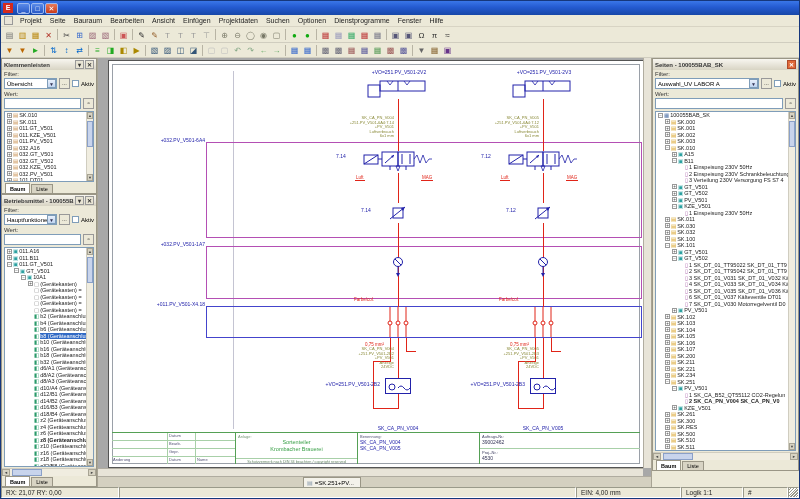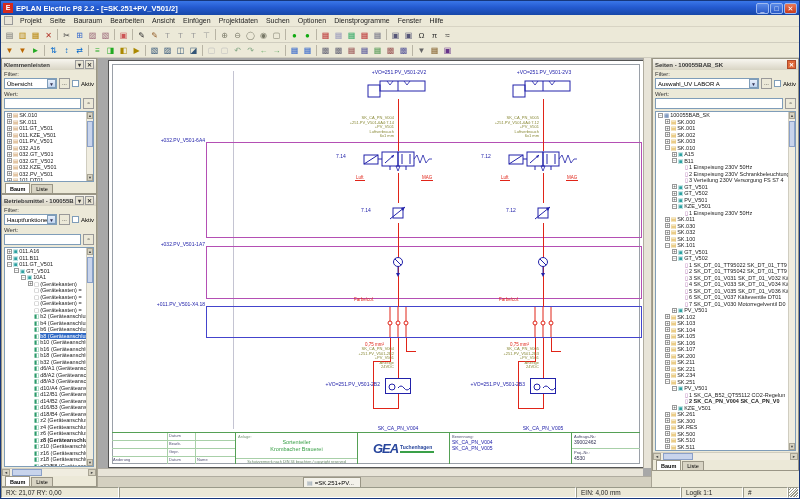--- a/index.html
+++ b/index.html
@@ -114,21 +114,20 @@
   .scell.sp { flex:1; }
   .grip { width:11px; background:repeating-linear-gradient(135deg,#fff 0 1px,#9a9a8a 1px 2px); }
 </style>
 </head>
 <body>
 
 <div class="window">
 
   <div class="titlebar">
     <span class="app-ico">E</span>
-    <span class="titletext">EPLAN Electric P8 2.2 - [=SK.251+PV_V501/2]</span>
     <span class="winbtn">_</span>
     <span class="winbtn">□</span>
     <span class="winbtn close">✕</span>
   </div>
 
   <div class="menubar">
     <span class="mdi-ico"></span>
     <span class="menuitem">Projekt</span>
     <span class="menuitem">Seite</span>
     <span class="menuitem">Bauraum</span>
@@ -738,27 +737,20 @@
                   <span class="c2">Datum</span>
                   <span class="c3" style="padding-left:1px;color:#557;">Name</span>
                 </div>
             </div>
             <div class="tb-b">
               <span class="anl">Anlage:</span>
               <div class="g1">Sortenteiler</div>
               <div class="g2">Krombacher Brauerei</div>
               <div class="cp">Schutzvermerk nach DIN 34 beachten / copyright reserved</div>
             </div>
-            <div class="tb-c">
-              <span class="gea">GEA</span>
-              <span class="geasub">
-                  <span class="n">Tuchenhagen</span>
-                  <span class="bar"></span>
-                </span>
-            </div>
             <div class="tb-d">
               <div class="lbl">Benennung:</div>
               <div class="v">SK_CA_PN_V004</div>
               <div class="v">SK_CA_PN_V005</div>
             </div>
             <div class="tb-e">
               <div class="cell">
                   <div>Auftrags-Nr.:</div>
                   <div class="v">39002462</div>
                 </div>

